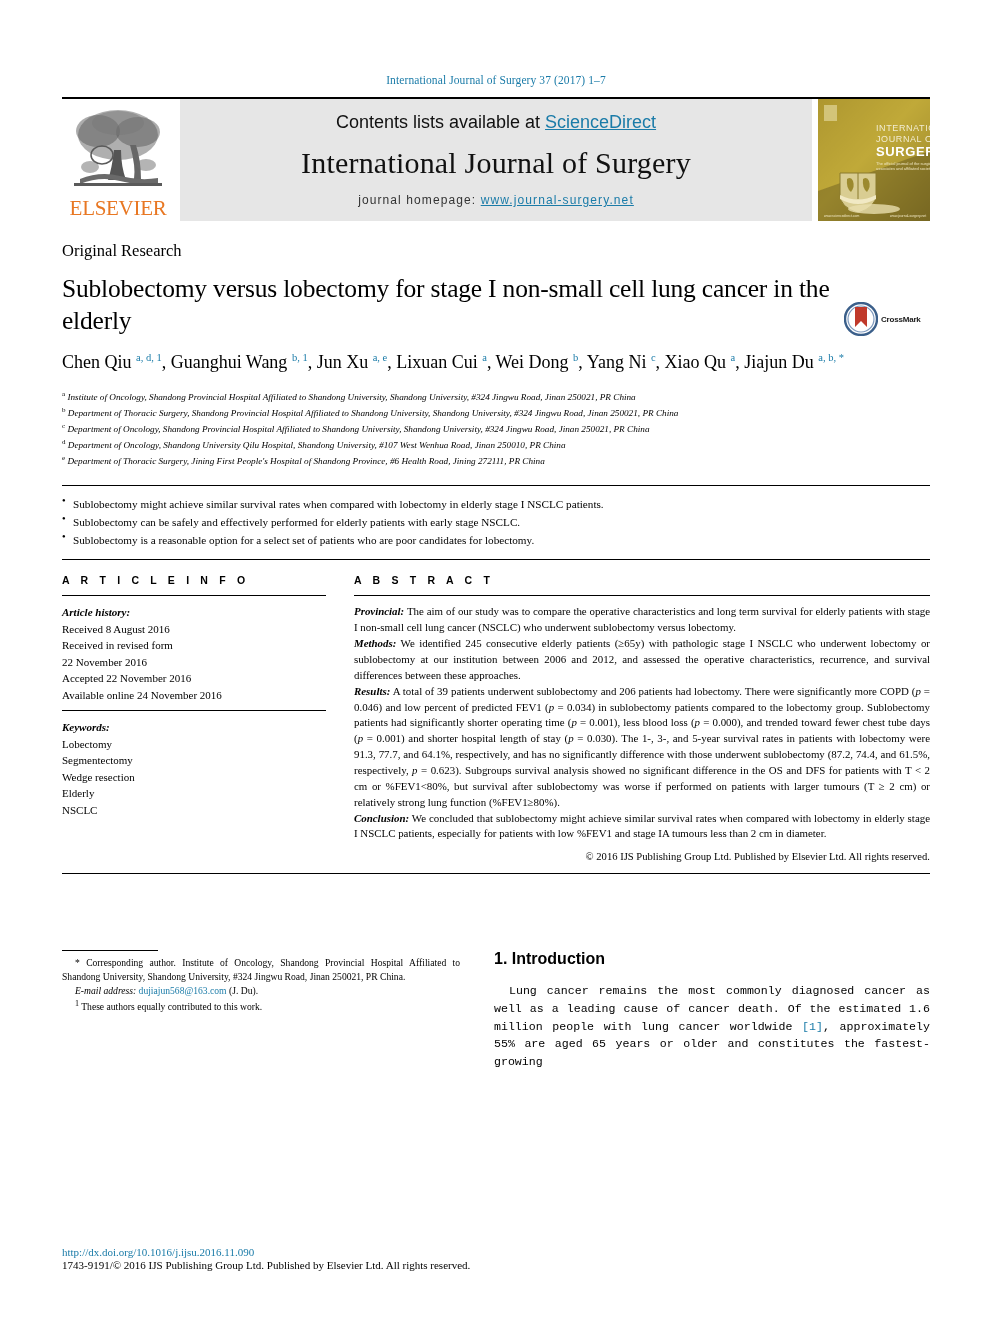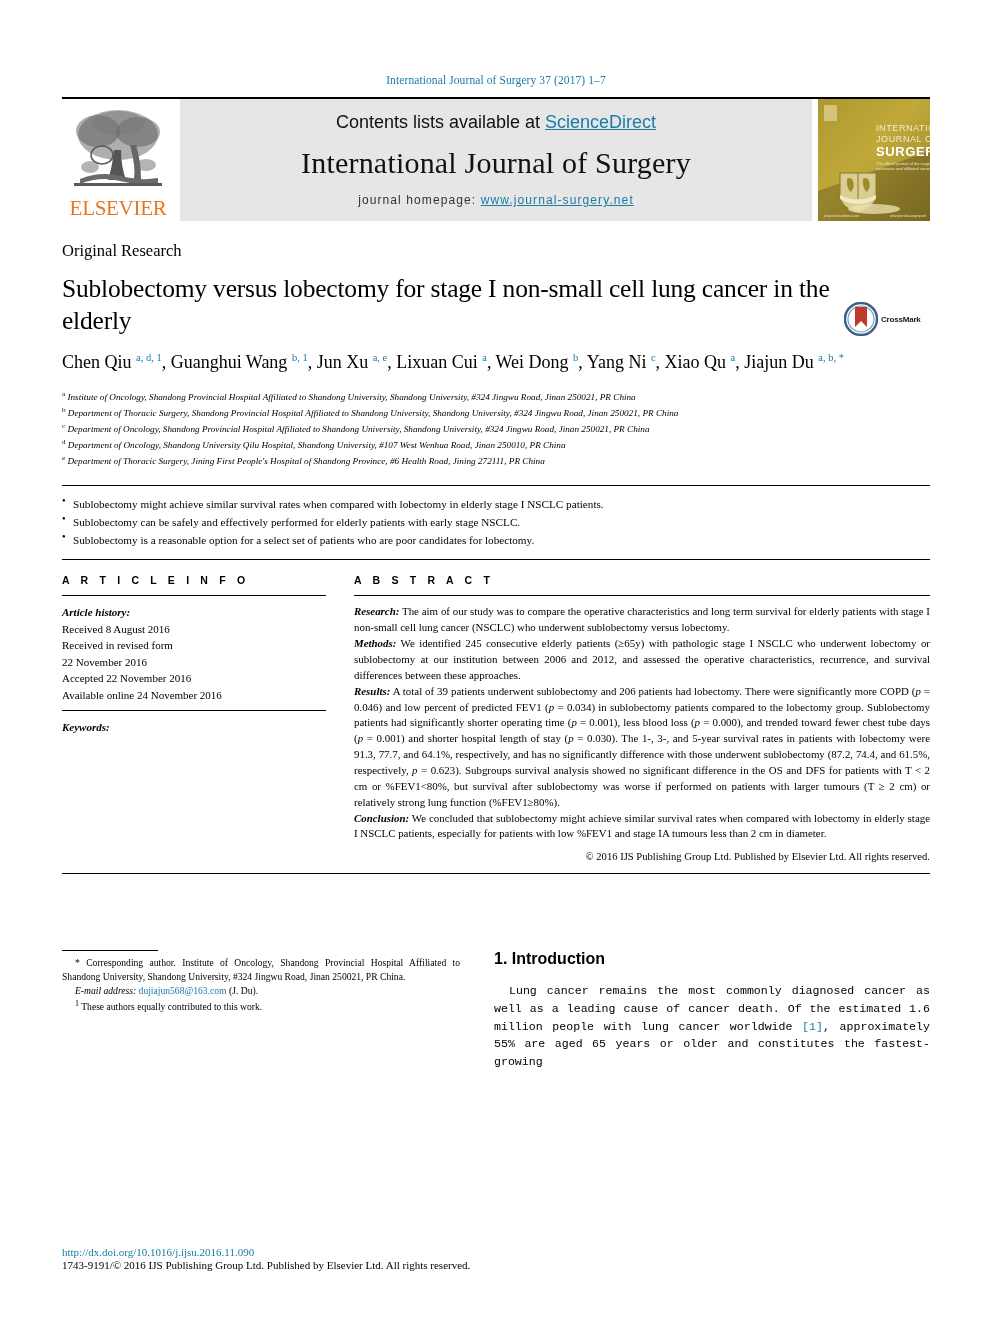--- a/index.html
+++ b/index.html
@@ -335,28 +335,35 @@
             <div>Received 8 August 2016</div>
             <div>Received in revised form</div>
             <div>22 November 2016</div>
             <div>Accepted 22 November 2016</div>
             <div>Available online 24 November 2016</div>
           </div>
       </div>
       <div class="subrule"></div>
       <div class="meta-block">
         <div class="meta-label">Keywords:</div>
+        <div>
+            <div>Lobectomy</div>
+            <div>Segmentectomy</div>
+            <div>Wedge resection</div>
+            <div>Elderly</div>
+            <div>NSCLC</div>
+          </div>
       </div>
     </div>
 
     <div class="col-abs">
       <div class="sec-head">A B S T R A C T</div>
       <div class="subrule"></div>
       <div class="abs-body">
-          <p><span class="abs-lead">Research:</span><span> The aim of our study was to compare the operative characteristics and long term survival for elderly patients with stage I non-small cell lung cancer (NSCLC) who underwent sublobectomy versus lobectomy.</span></p>
+          <p><span class="abs-lead">Provincial:</span><span> The aim of our study was to compare the operative characteristics and long term survival for elderly patients with stage I non-small cell lung cancer (NSCLC) who underwent sublobectomy versus lobectomy.</span></p>
           <p><span class="abs-lead">Methods:</span><span> We identified 245 consecutive elderly patients (≥65y) with pathologic stage I NSCLC who underwent lobectomy or sublobectomy at our institution between 2006 and 2012, and assessed the operative characteristics, recurrence, and survival differences between these approaches.</span></p>
           <p><span class="abs-lead">Results:</span><span> A total of 39 patients underwent sublobectomy and 206 patients had lobectomy. There were significantly more COPD (<i>p</i> = 0.046) and low percent of predicted FEV1 (<i>p</i> = 0.034) in sublobectomy patients compared to the lobectomy group. Sublobectomy patients had significantly shorter operating time (<i>p</i> = 0.001), less blood loss (<i>p</i> = 0.000), and trended toward fewer chest tube days (<i>p</i> = 0.001) and shorter hospital length of stay (<i>p</i> = 0.030). The 1-, 3-, and 5-year survival rates in patients with lobectomy were 91.3, 77.7, and 64.1%, respectively, and has no significantly difference with those underwent sublobectomy (87.2, 74.4, and 61.5%, respectively, <i>p</i> = 0.623). Subgroups survival analysis showed no significant difference in the OS and DFS for patients with T &lt; 2 cm or %FEV1&lt;80%, but survival after sublobectomy was worse if performed on patients with larger tumours (T ≥ 2 cm) or relatively strong lung function (%FEV1≥80%).</span></p>
           <p><span class="abs-lead">Conclusion:</span><span> We concluded that sublobectomy might achieve similar survival rates when compared with lobectomy in elderly stage I NSCLC patients, especially for patients with low %FEV1 and stage IA tumours less than 2 cm in diameter.</span></p>
         </div>
       <div class="copyright">© 2016 IJS Publishing Group Ltd. Published by Elsevier Ltd. All rights reserved.</div>
     </div>
   </div>
 
   <div class="big-rule"></div>
 

